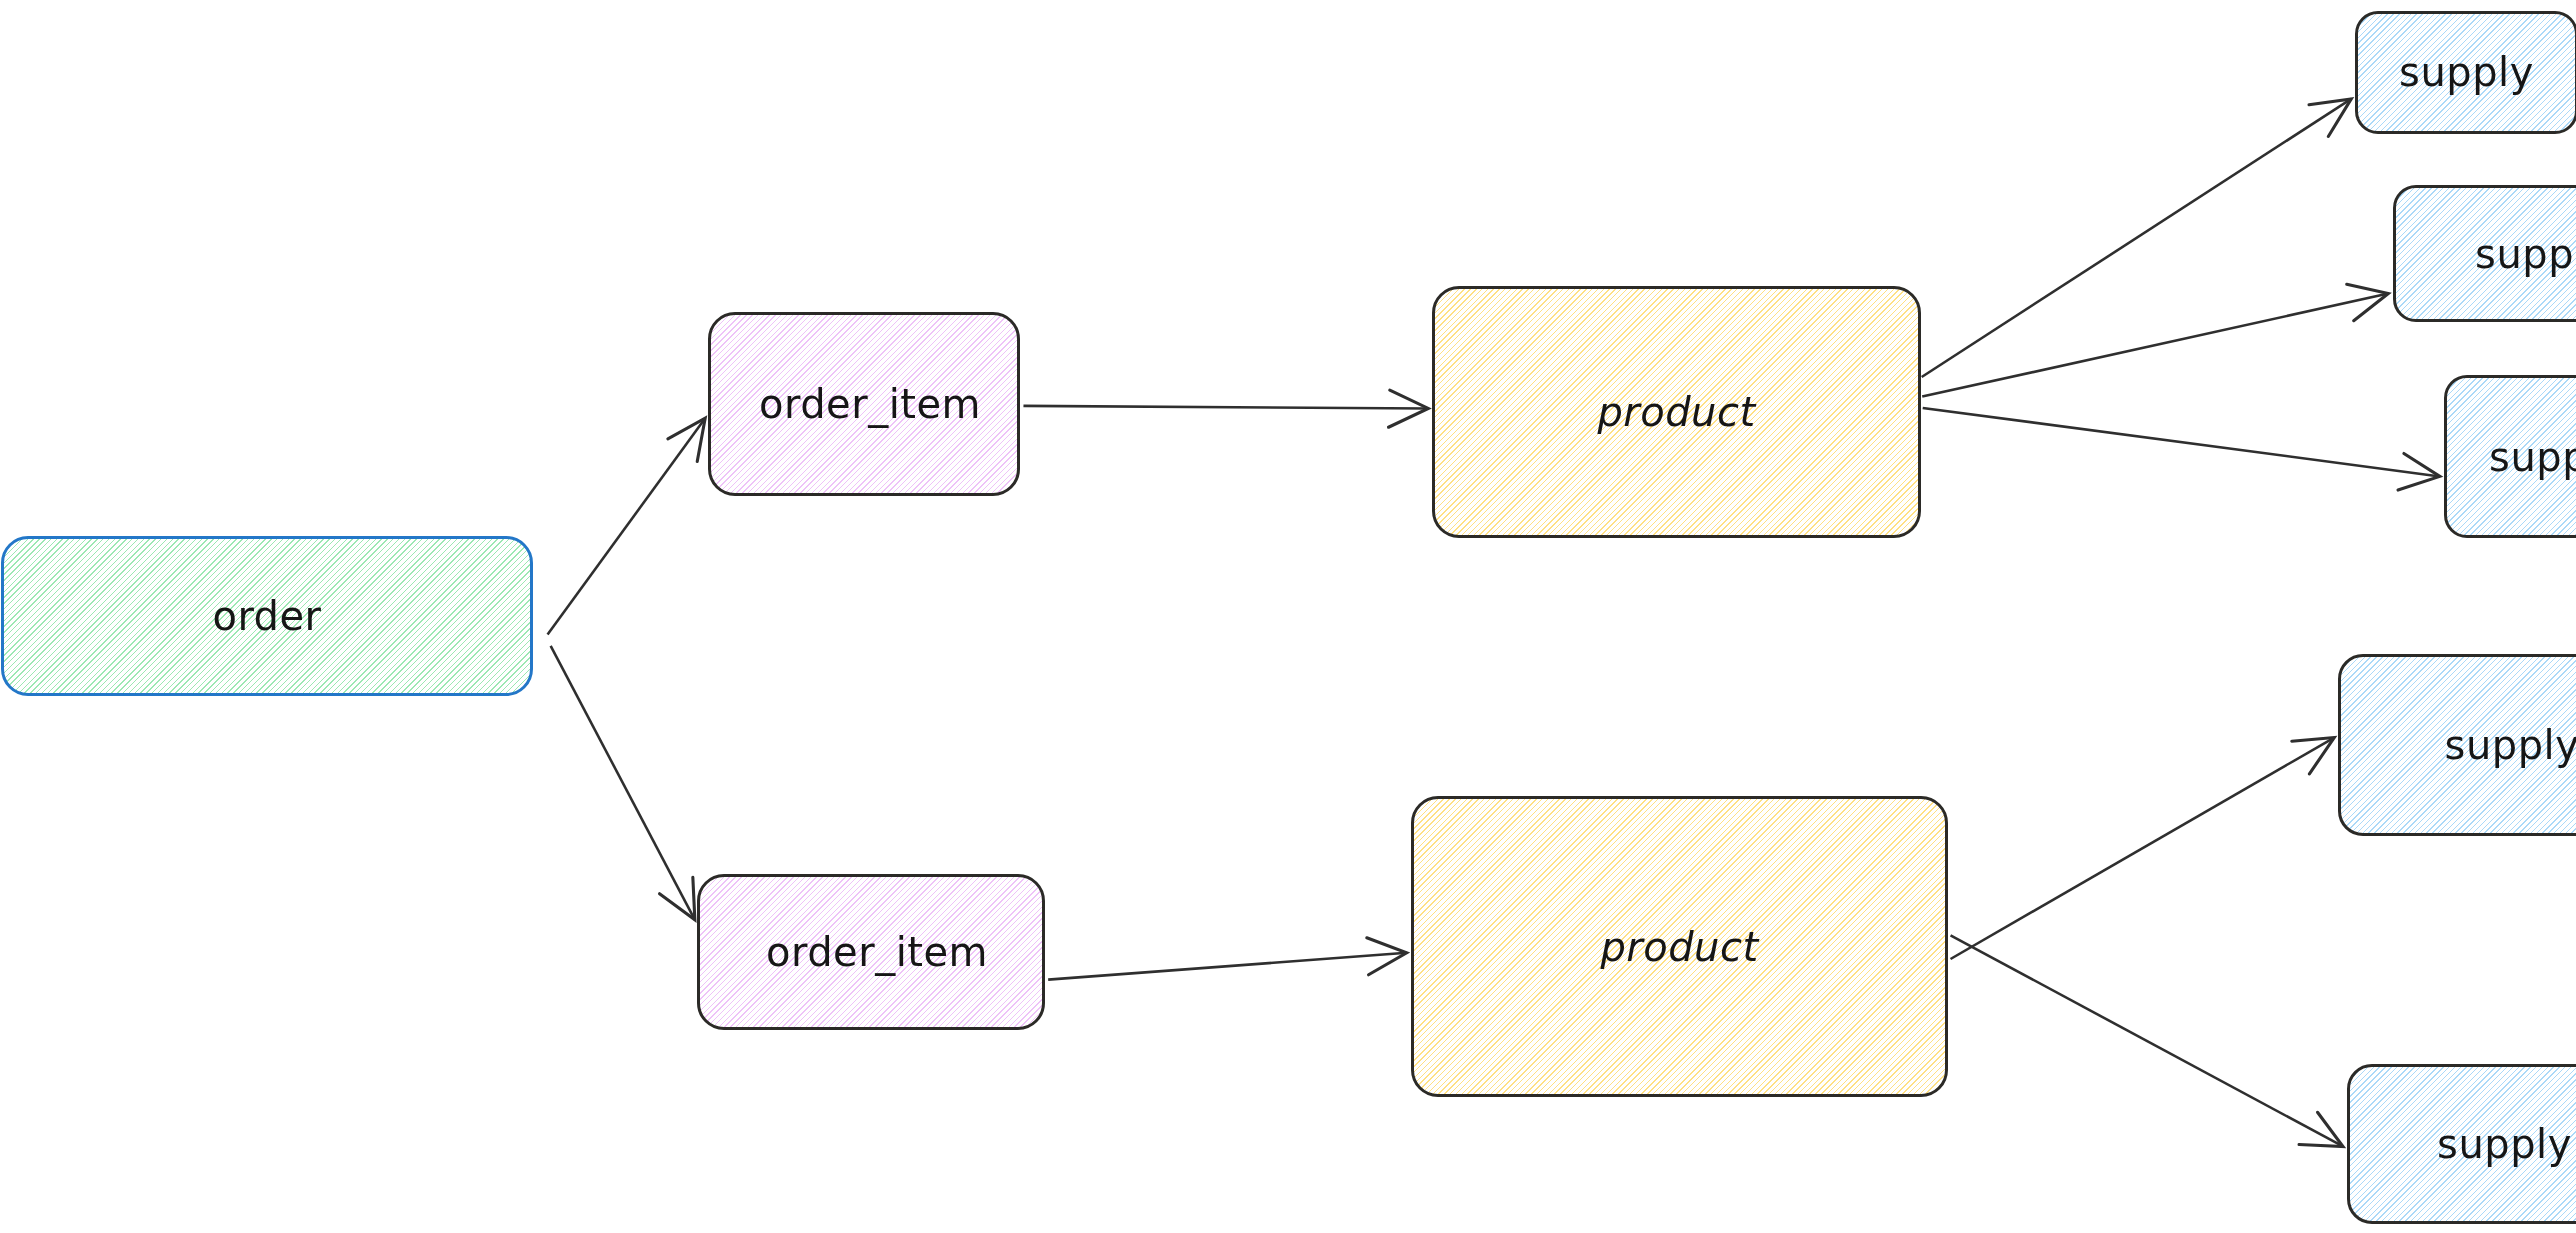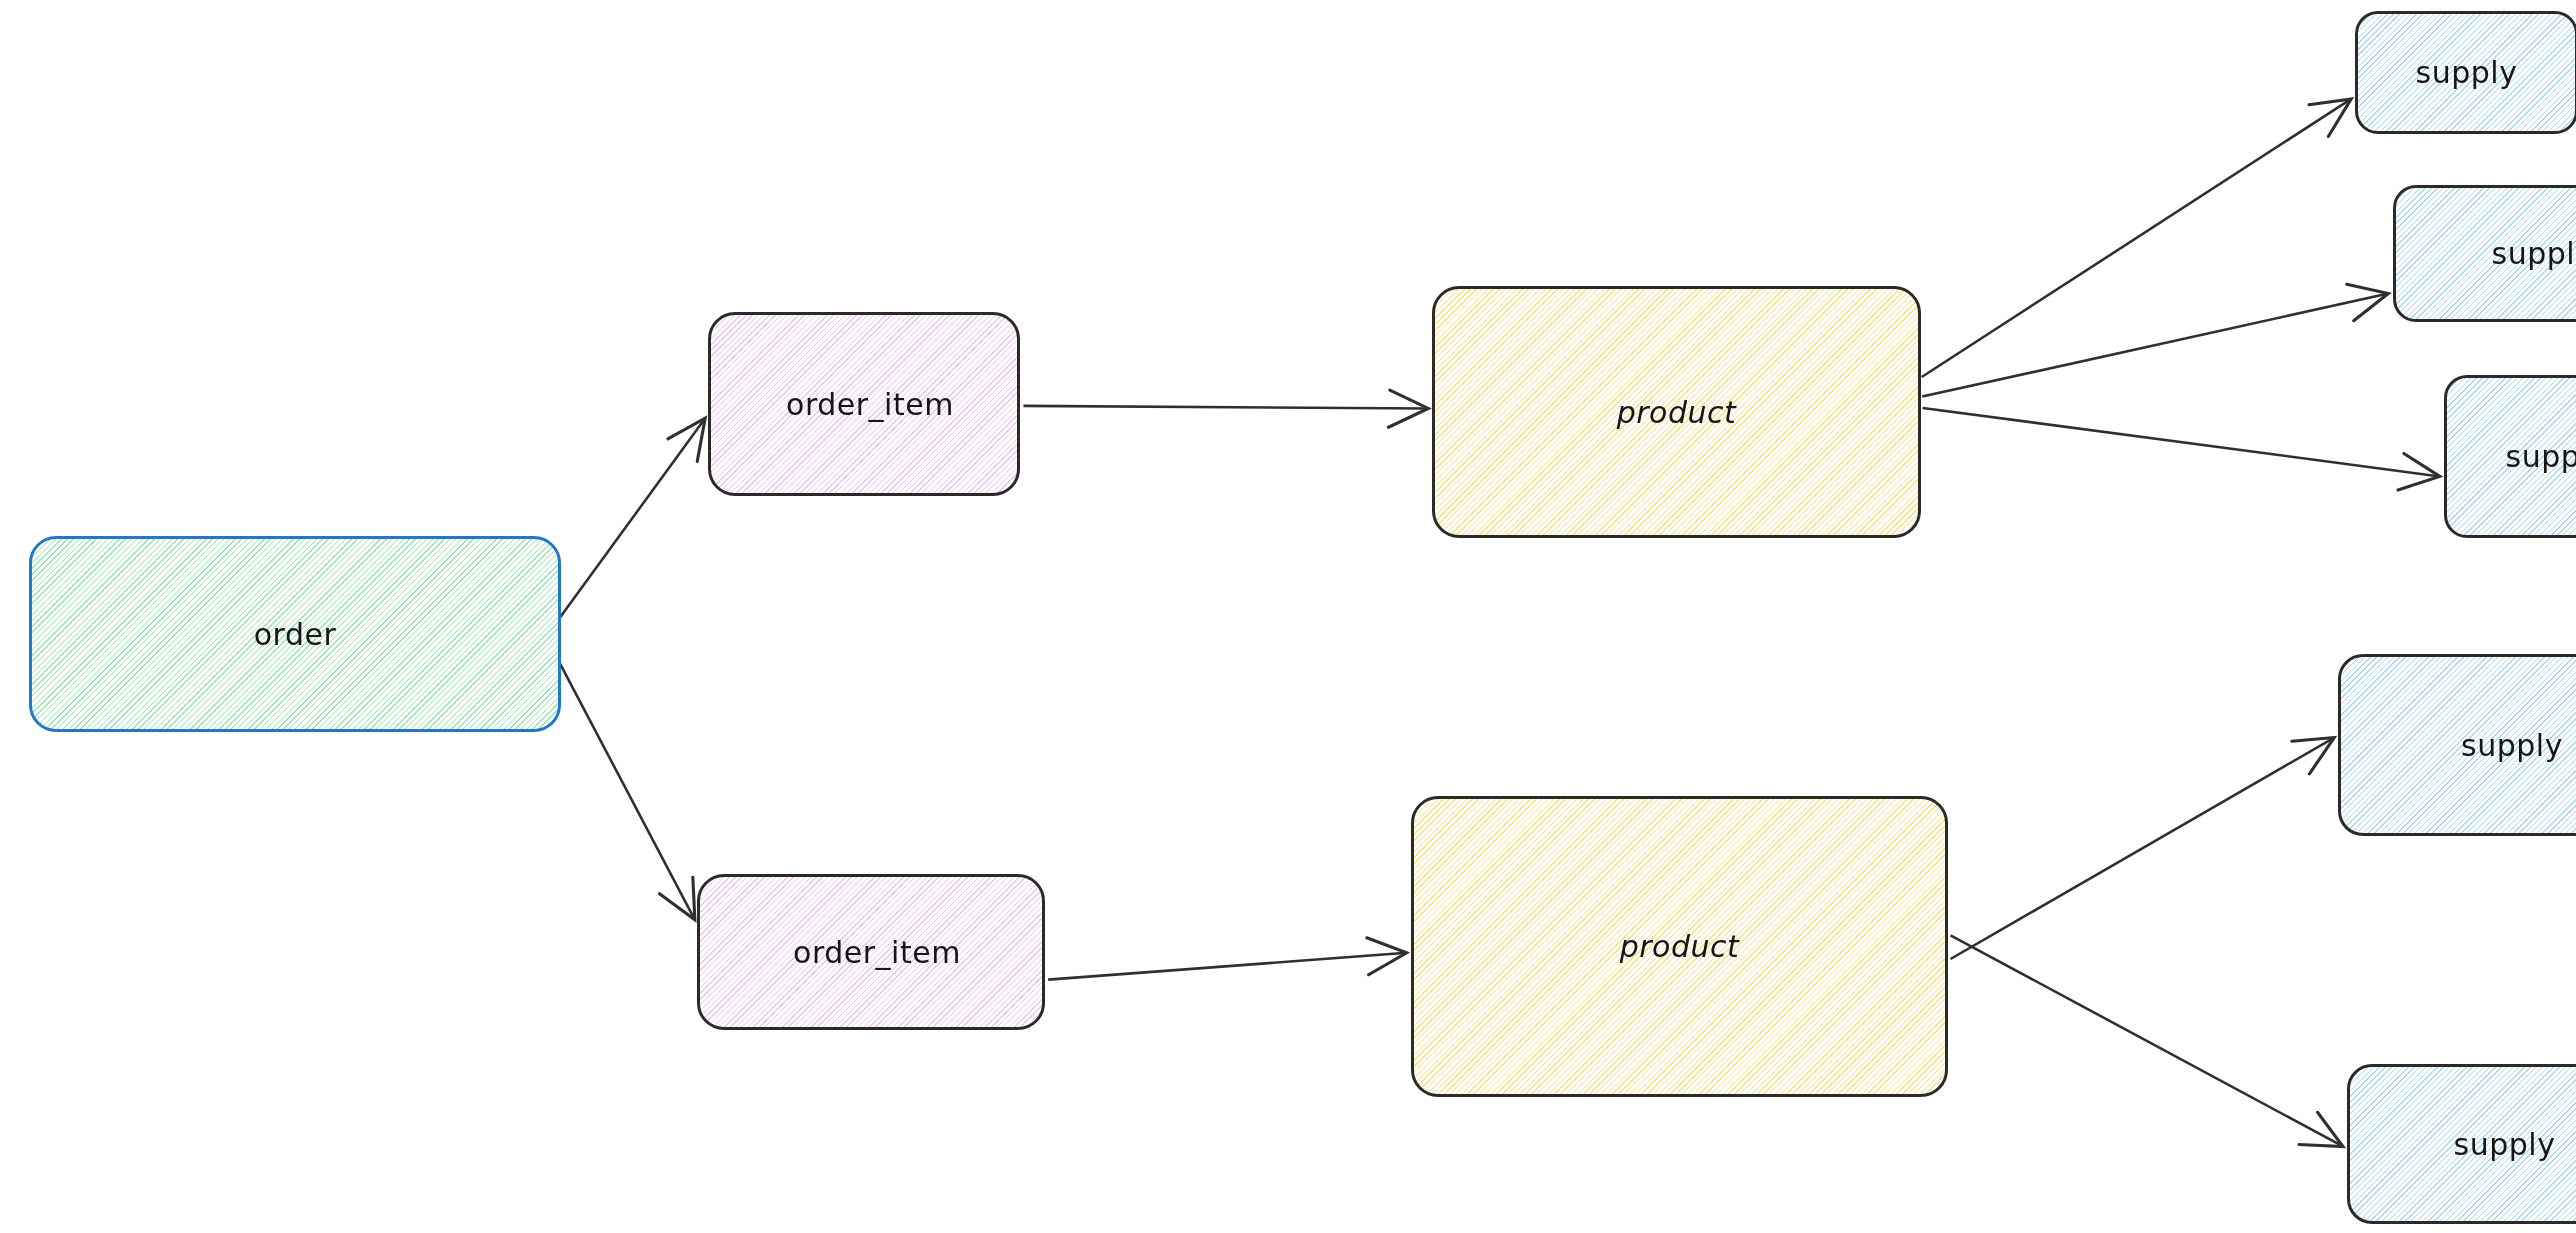--- a/index.html
+++ b/index.html
@@ -8,21 +8,21 @@
 
   .node{
     position:absolute;
     box-sizing:border-box;
     display:flex;align-items:center;justify-content:center;
     border:3.1px solid #2b2a27;
     border-radius:27px;
     background-color:#ffffff;
   }
   .node .label{
-    font-size:30px;
+    font-size:40px;
     font-weight:500;
     color:#161616;
     letter-spacing:0.5px;
     white-space:nowrap;
     user-select:none;
   }
   
   .fill-green{
     background-image:repeating-linear-gradient(135deg,#9ce8b3 0px,#9ce8b3 1px,rgba(0,0,0,0) 1px,rgba(0,0,0,0) 4.1px);
   }
@@ -61,21 +61,21 @@
     <line x1="1068" y1="1254" x2="1348" y2="1786" marker-end="url(#ah)"></line>
     <line x1="1986" y1="788" x2="2772" y2="793" marker-end="url(#ah)"></line>
     <line x1="2034" y1="1902" x2="2730" y2="1850" marker-end="url(#ah)"></line>
     <line x1="3730" y1="732" x2="4564" y2="192" marker-end="url(#ah)"></line>
     <line x1="3731" y1="770" x2="4636" y2="570" marker-end="url(#ah)"></line>
     <line x1="3732" y1="792" x2="4736" y2="925" marker-end="url(#ah)"></line>
     <line x1="3786" y1="1862" x2="4531" y2="1432" marker-end="url(#ah)"></line>
     <line x1="3786" y1="1816" x2="4548" y2="2226" marker-end="url(#ah)"></line>
   </svg>
 
-  <div class="node fill-green border-blue" style="left:29px;top:536px;width:532px;height:196px;">
+  <div class="node fill-green border-blue" style="left:1px;top:536px;width:532px;height:160px;">
     <span class="label">order</span>
   </div>
 
   <div class="node fill-pink" style="left:708px;top:312px;width:312px;height:184px;">
     <span class="label">order_item</span>
   </div>
 
   <div class="node fill-pink" style="left:697px;top:874px;width:348px;height:156px;">
     <span class="label">order_item</span>
   </div>

